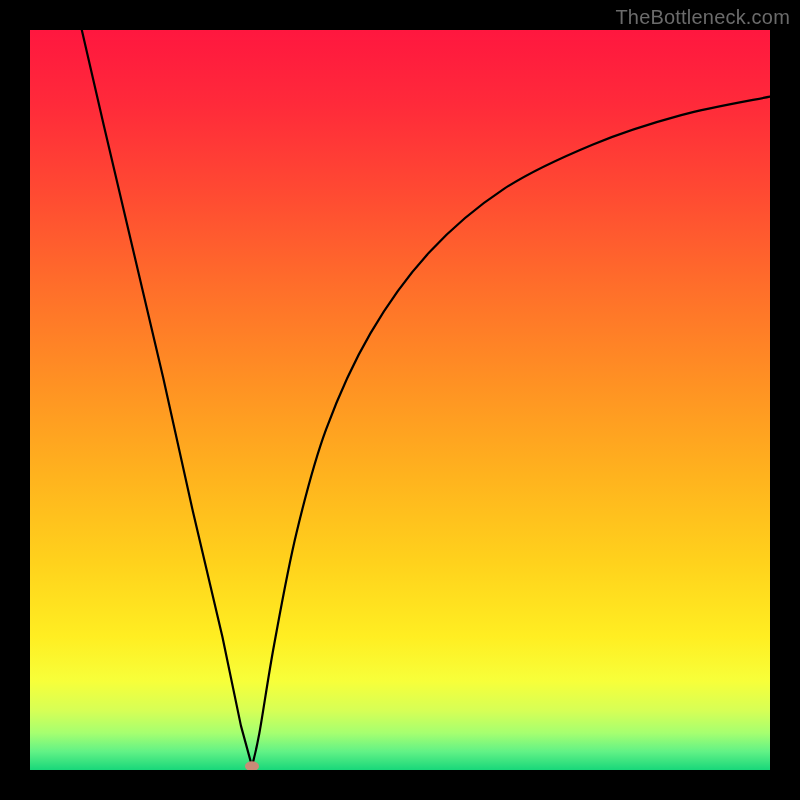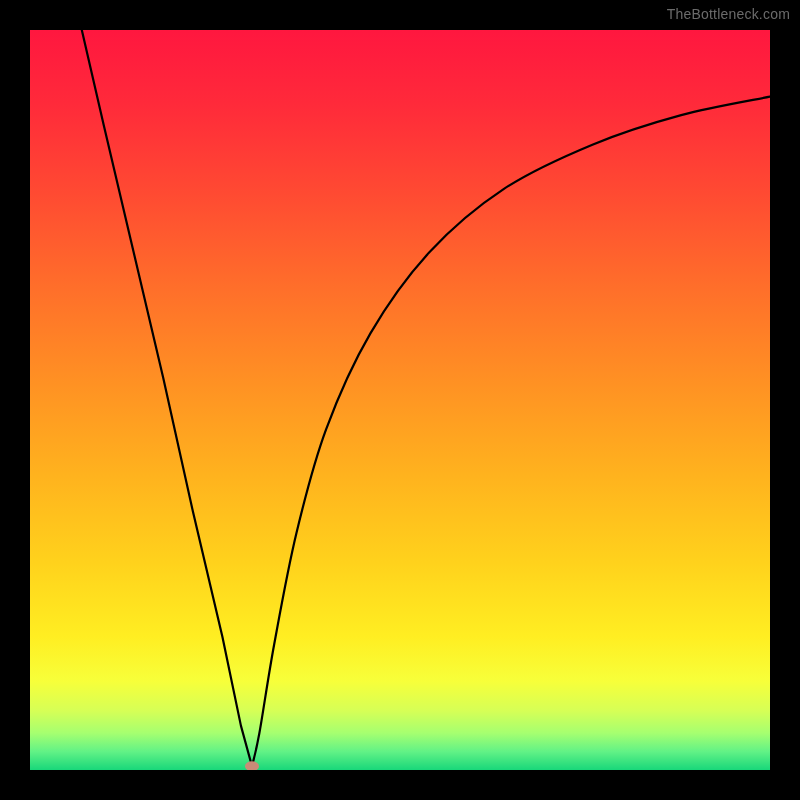--- a/index.html
+++ b/index.html
@@ -38,21 +38,21 @@
     top: 0;
     width: 740px;
     height: 740px;
     overflow: visible;
   }
   .watermark {
     position: absolute;
     top: 6px;
     right: 10px;
     color: #6b6b6b;
-    font-size: 14px;
+    font-size: 20px;
     font-weight: 500;
     letter-spacing: 0.2px;
     user-select: none;
   }
 </style>
 </head>
 <body>
 
 <div class="stage">
 

